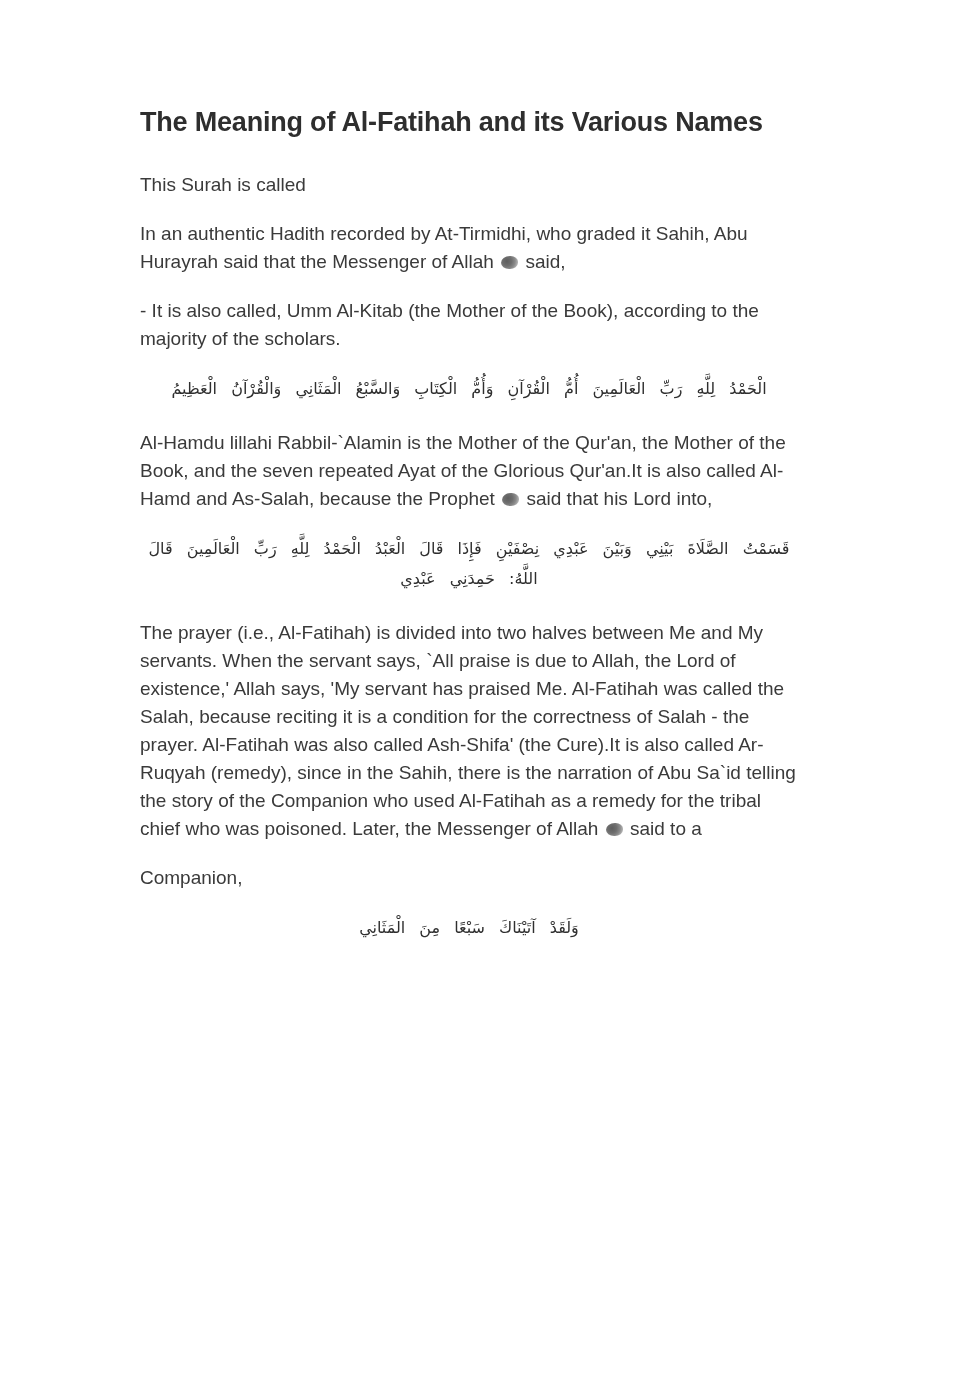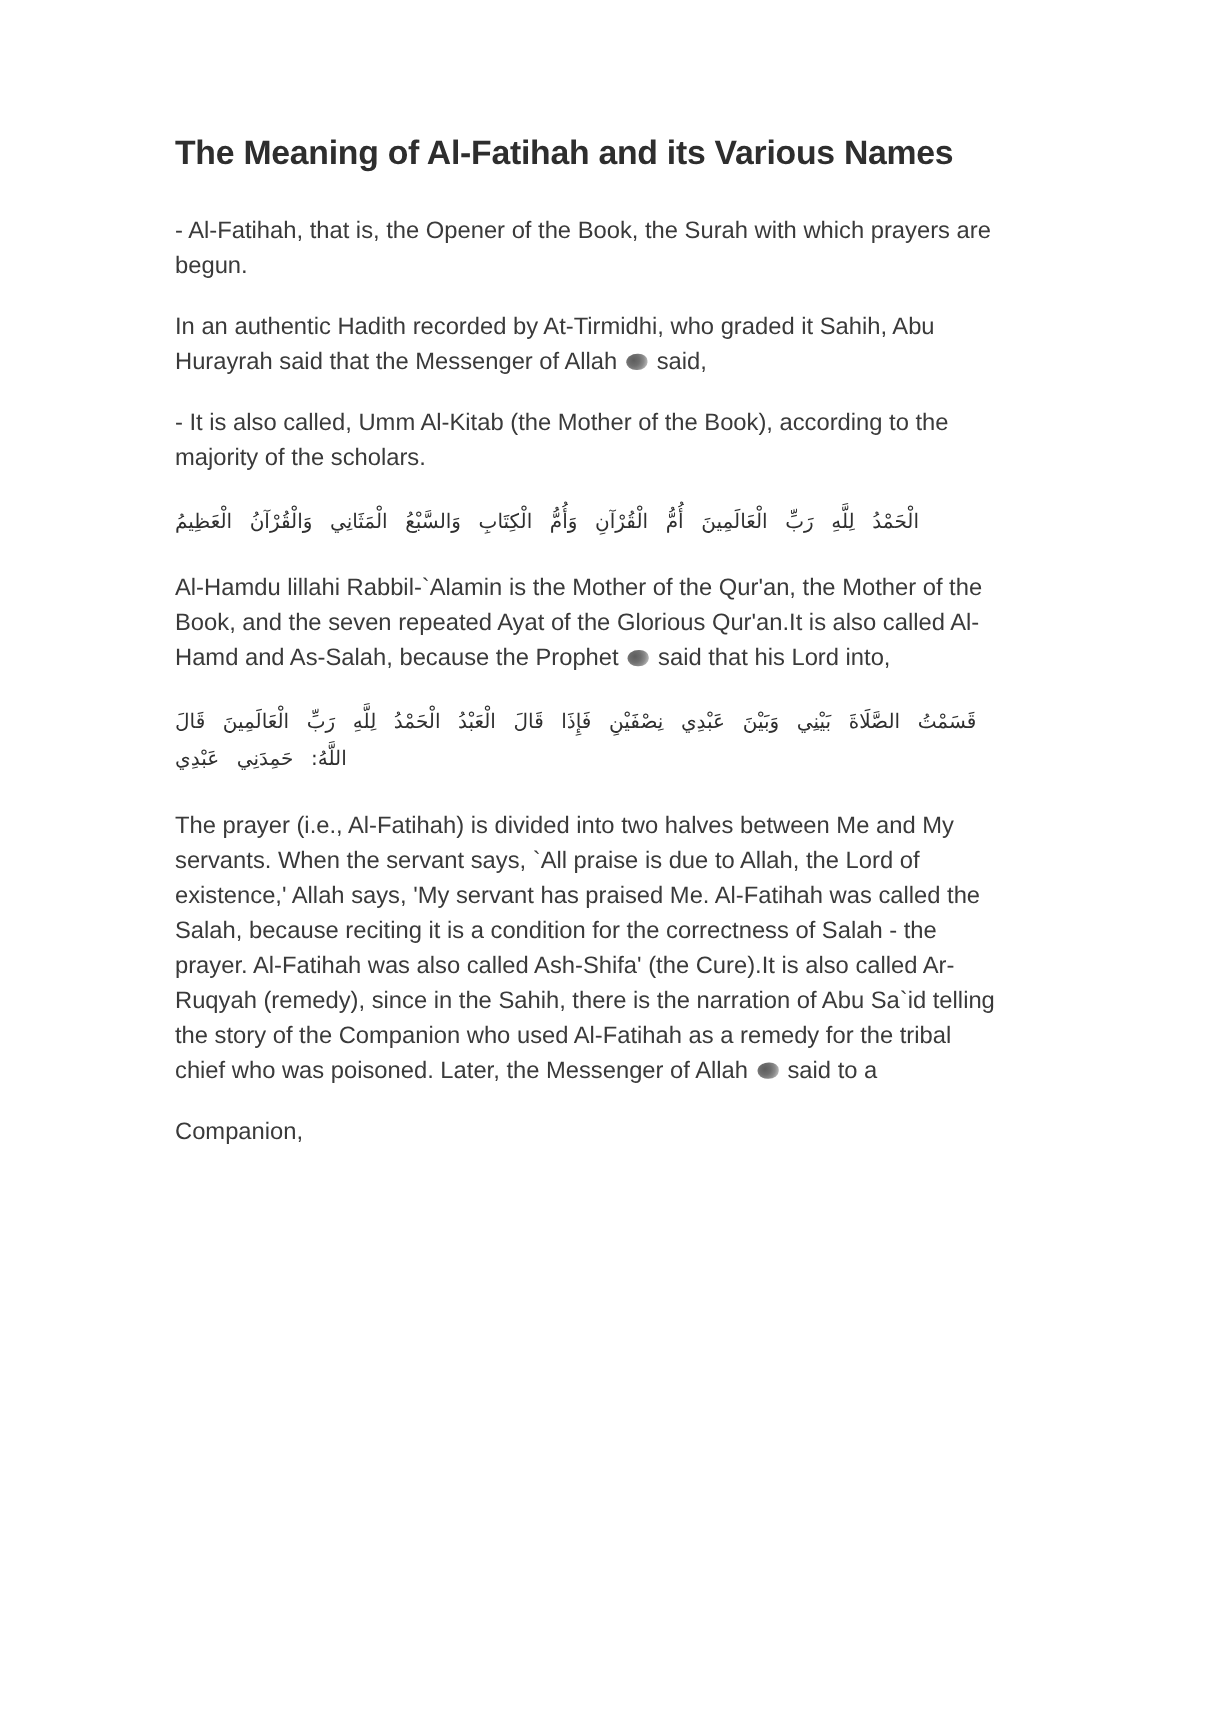--- a/index.html
+++ b/index.html
@@ -34,21 +34,21 @@
     line-height: 28px;
     color: #3a3a3a;
   }
   p.arabic-line {
     margin: 4px 0 25px 0;
     font-size: 16px;
     line-height: 30px;
     color: #2f2f2f;
     word-spacing: 9px;
     font-family: "DejaVu Sans", sans-serif;
-    text-align: left;
+    text-align: center;
   }
   p.companion-par {
   }
   .saw-icon {
     display: inline-block;
     width: 17px;
     height: 13px;
     margin: 0 2px;
     vertical-align: -1px;
     border-radius: 55% 45% 50% 50%;
@@ -57,34 +57,35 @@
   }
 </style>
 </head>
 <body>
 
 <main class="page">
   <div class="content">
 
     <h1 class="doc-heading">The Meaning of Al-Fatihah and its Various Names</h1>
 
+    <p class="body-par">This Surah is called</p>
 
-    <p class="body-par">- Al-Fatihah, that is, the Opener of the Book, the Surah with which prayers are begun.</p>
 
     <p class="body-par"><span>In an authentic Hadith recorded by At-Tirmidhi, who graded it Sahih, Abu Hurayrah said that the Messenger of Allah</span> <span class="saw-icon"></span> <span>said,</span></p>
 
     <p class="body-par">- It is also called, Umm Al-Kitab (the Mother of the Book), according to the majority of the scholars.</p>
 
     <p class="arabic-line" lang="ar">الْحَمْدُ لِلَّهِ رَبِّ الْعَالَمِينَ أُمُّ الْقُرْآنِ وَأُمُّ الْكِتَابِ وَالسَّبْعُ الْمَثَانِي وَالْقُرْآنُ الْعَظِيمُ</p>
 
     <p class="body-par"><span>Al-Hamdu lillahi Rabbil-`Alamin is the Mother of the Qur'an, the Mother of the Book, and the seven repeated Ayat of the Glorious Qur'an.It is also called Al-Hamd and As-Salah, because the Prophet</span> <span class="saw-icon"></span> <span>said that his Lord into,</span></p>
 
     <p class="arabic-line" lang="ar">قَسَمْتُ الصَّلَاةَ بَيْنِي وَبَيْنَ عَبْدِي نِصْفَيْنِ فَإِذَا قَالَ الْعَبْدُ الْحَمْدُ لِلَّهِ رَبِّ الْعَالَمِينَ قَالَ اللَّهُ: حَمِدَنِي عَبْدِي</p>
 
     <p class="body-par"><span>The prayer (i.e., Al-Fatihah) is divided into two halves between Me and My servants. When the servant says, `All praise is due to Allah, the Lord of existence,' Allah says, 'My servant has praised Me. Al-Fatihah was called the Salah, because reciting it is a condition for the correctness of Salah - the prayer. Al-Fatihah was also called Ash-Shifa' (the Cure).It is also called Ar-Ruqyah (remedy), since in the Sahih, there is the narration of Abu Sa`id telling the story of the Companion who used Al-Fatihah as a remedy for the tribal chief who was poisoned. Later, the Messenger of Allah</span> <span class="saw-icon"></span> <span>said to a</span></p>
 
     <p class="body-par companion-par">Companion,</p>
 
 
 
+    <p class="arabic-line" lang="ar">وَلَقَدْ آتَيْنَاكَ سَبْعًا مِنَ الْمَثَانِي</p>
 
   </div>
 </main>
 
 </body></html>

